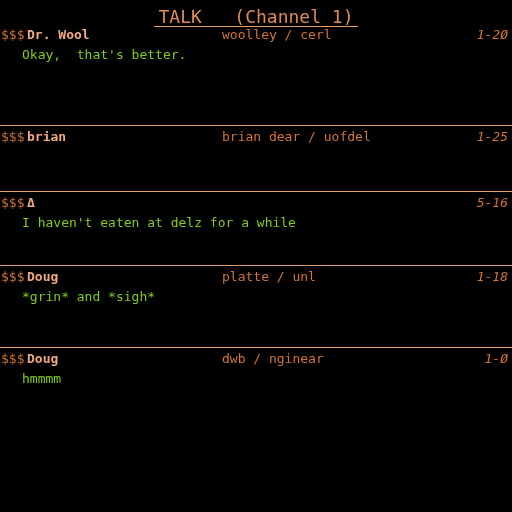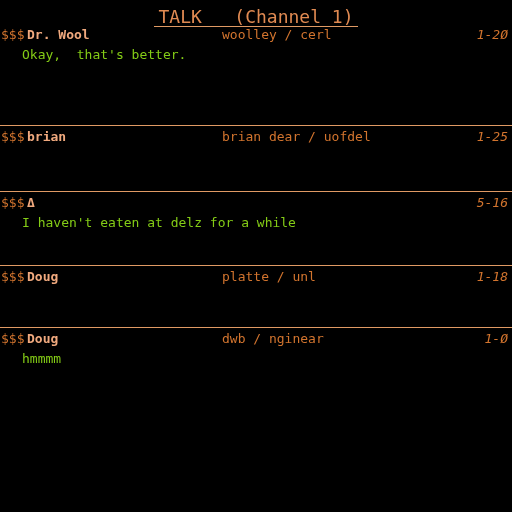--- a/index.html
+++ b/index.html
@@ -130,20 +130,21 @@
       <div class="spacer" style="height: 44px;"></div>
       <div class="msg-block">
         <div class="rule"></div>
         <div class="msg-head"><span class="sigil">$$$</span><span class="handle">Δ</span><span class="stamp">5-16</span></div>
         <div class="msg-body"><div class="line">I haven't eaten at delz for a while</div></div>
       </div>
       <div class="spacer" style="height: 32px;"></div>
       <div class="msg-block">
         <div class="rule"></div>
         <div class="msg-head"><span class="sigil">$$$</span><span class="handle">Doug</span><span class="account">platte / unl</span><span class="stamp">1-18</span></div>
+        <div class="msg-body"><div class="line">*grin* and *sigh*</div></div>
       </div>
       <div class="spacer" style="height: 40px;"></div>
       <div class="msg-block">
         <div class="rule"></div>
         <div class="msg-head"><span class="sigil">$$$</span><span class="handle">Doug</span><span class="account">dwb / nginear</span><span class="stamp">1-Ø</span></div>
         <div class="msg-body"><div class="line">hmmmm</div></div>
       </div>
     </div>
 
 </div>

